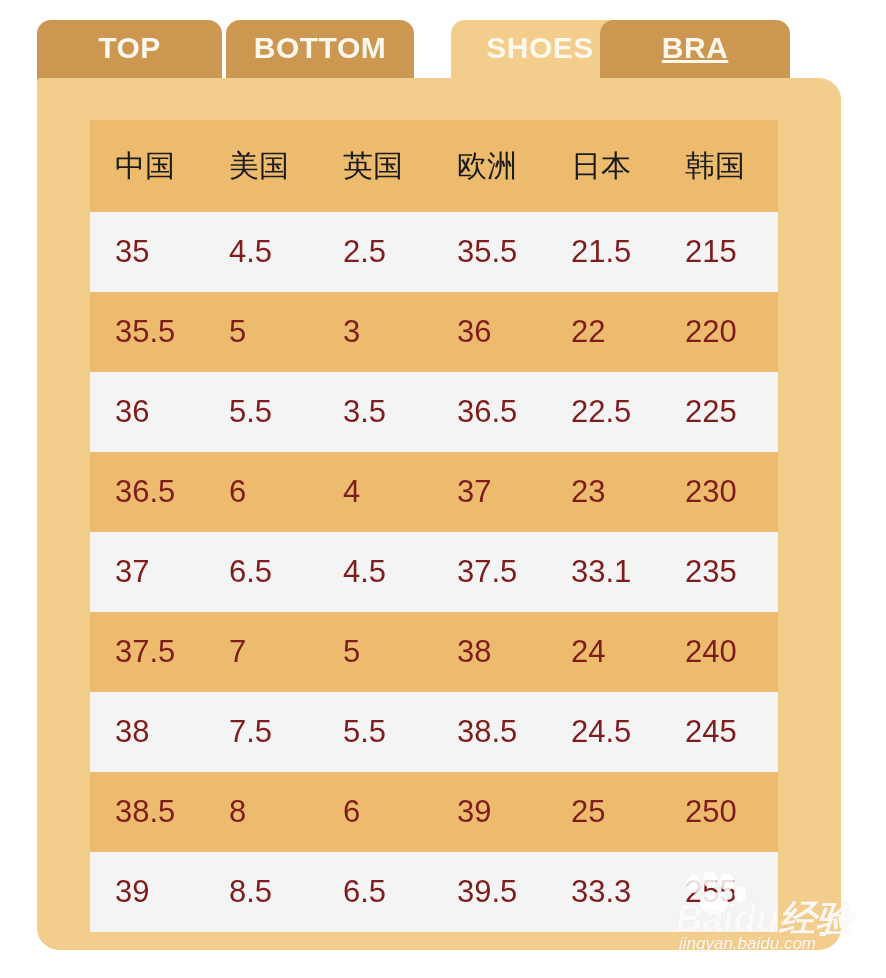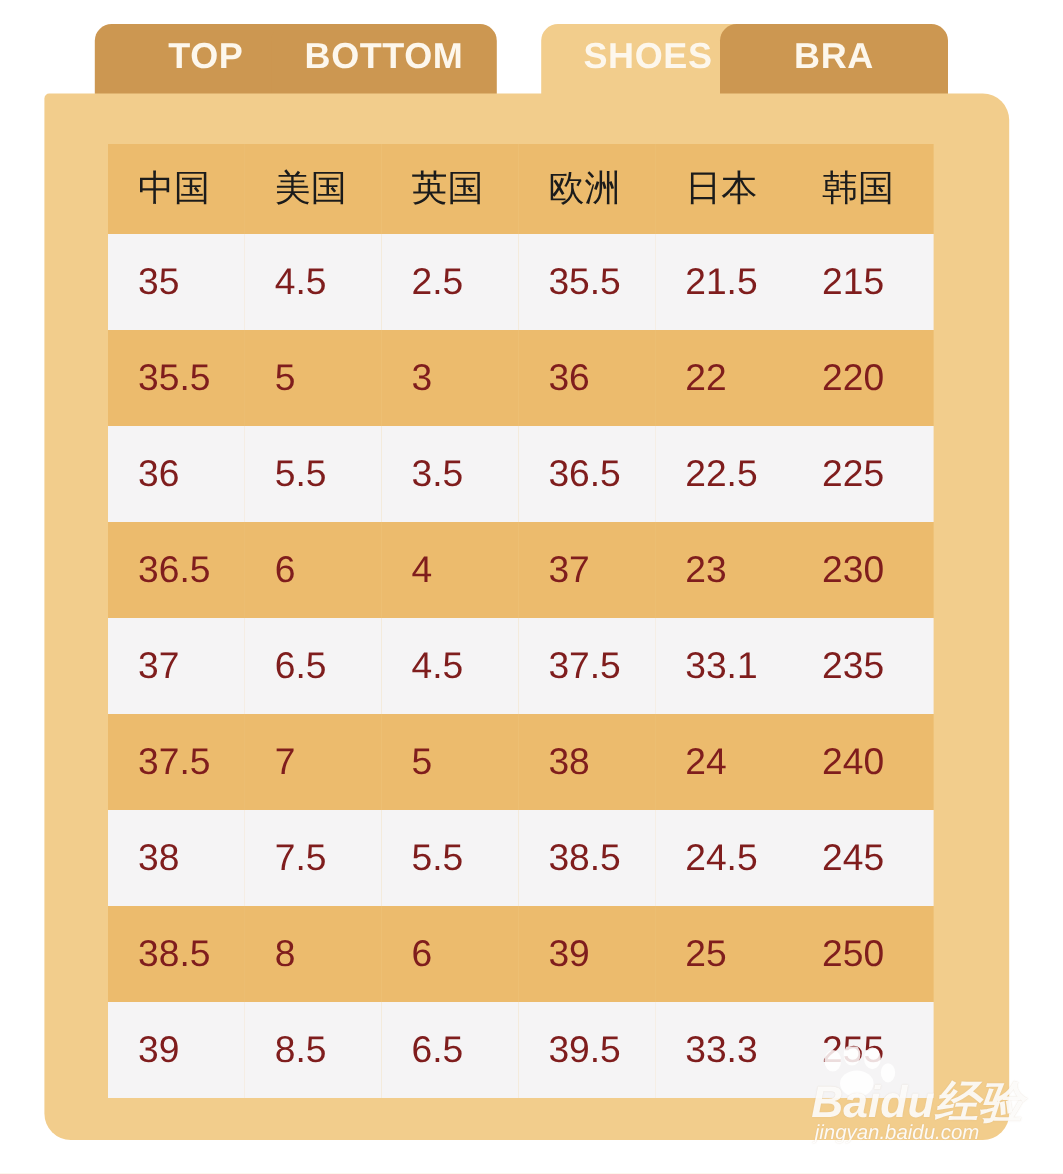--- a/index.html
+++ b/index.html
@@ -35,24 +35,24 @@
     display: flex;
     align-items: center;
     justify-content: center;
     box-sizing: border-box;
     padding-bottom: 4px;
     user-select: none;
   }
   .tab.inactive { background: #cc9751; }
   .tab.active   { background: #f2cd8c; margin-left: 33px; }
 
-  .tab-top    { left: 37px;  width: 185px; margin-left: 42px; }
+  .tab-top    { left: 37px;  width: 185px; }
   .tab-bottom { left: 226px; width: 188px; }
   .tab-shoes  { left: 418px; width: 178px; }
-  .tab-bra    { left: 600px; width: 190px; }
+  .tab-bra    { left: 600px; width: 190px; text-decoration: underline; }
 
   
   #panel {
     position: absolute;
     left: 37px;
     top: 78px;
     width: 804px;
     height: 872px;
     background: #f2cd8c;
     border-radius: 4px 22px 22px 22px;
@@ -65,21 +65,21 @@
     top: 120px;
     width: 688px;
     border-collapse: collapse;
     table-layout: fixed;
   }
   #size-table col { width: 114px; }
   #size-table col.col-last { width: 118px; }
 
   #size-table thead th {
     background: #ecbb6d;
-    height: 75px;
+    height: 92px;
     color: #1b1b1b;
     font-size: 30px;
     font-weight: normal;
     text-align: left;
     padding: 0 0 0 25px;
     box-sizing: border-box;
   }
   #size-table tbody td {
     height: 80px;
     color: #7f1d1d;

